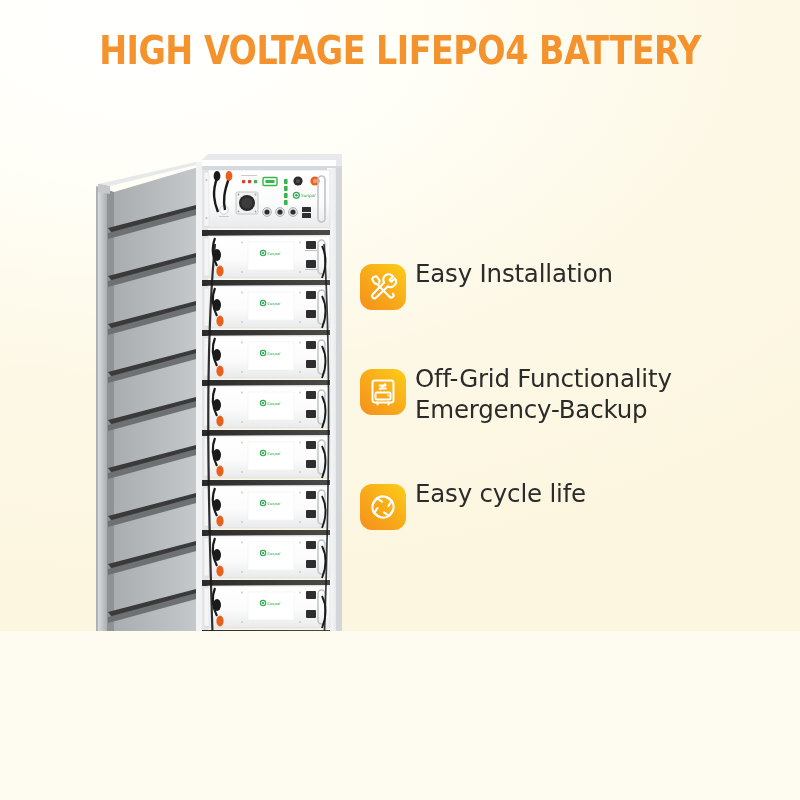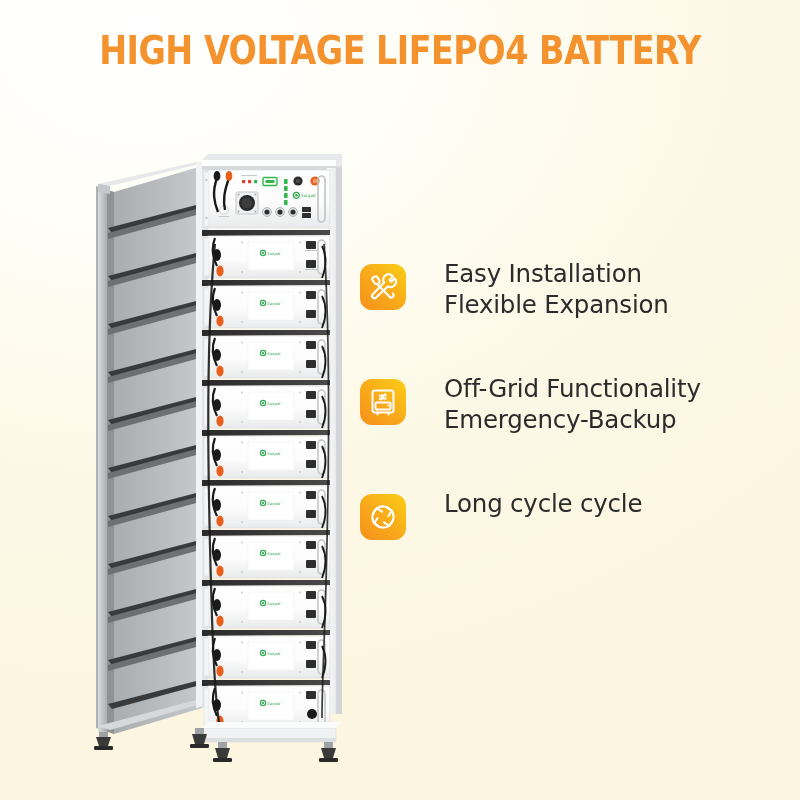--- a/index.html
+++ b/index.html
@@ -2,21 +2,21 @@
 <html><head>
 <meta charset="utf-8">
 <style>
   html,body{margin:0;padding:0;}
   body{
     width:800px;height:800px;overflow:hidden;
     font-family:"Liberation Sans", sans-serif;
     background:#FEFCF0;
   }
   #page{
-    position:relative;width:800px;height:800px;
+    position:relative;width:800px;height:631px;
     background:
       radial-gradient(120% 90% at 18% 4%, #FFFFFF 0%, #FFFEF7 28%, #FDF8E6 62%, #FCF6E0 100%);
     overflow:hidden;
   }
 
   
   .title{
     position:absolute;left:0;top:28px;width:800px;
     text-align:center;
     color:#F4922E;
@@ -31,21 +31,21 @@
 
   
   .features{position:absolute;left:360px;top:258px;width:380px;}
   .feature{display:flex;align-items:flex-start;margin-bottom:53px;}
   .badge{
     width:46px;height:46px;border-radius:12px;flex:0 0 46px;
     background:linear-gradient(42deg,#F5901C 0%,#F8A81A 45%,#FBCE16 100%);
     position:relative;margin-top:6px;
   }
   .badge svg{position:absolute;left:7px;top:7px;}
-  .ftext{margin-left:38px;color:#2B2B2B;font-size:24.5px;line-height:31px;
+  .ftext{margin-left:9px;color:#2B2B2B;font-size:24.5px;line-height:31px;
     letter-spacing:-0.2px;font-family:"DejaVu Sans", sans-serif;}
   .ftext div{white-space:nowrap;}
 
   
   #product{position:absolute;left:84px;top:148px;width:280px;height:625px;}
   #product svg{display:block;}
 </style>
 </head>
 <body>
 
@@ -482,21 +482,20 @@
           <g fill="none" stroke="#FFFFFF" stroke-width="2.1" stroke-linecap="round" stroke-linejoin="round">
             <path d="M6.5 6 L5 8.2 L7.6 12.2 L10.2 13.2 L22.5 25.8"></path>
             <path d="M6.5 6 L9.3 5.2 L12.6 9.4 L12.2 12.2"></path>
             <path d="M22.5 25.8 A2.3 2.3 0 0 0 25.9 22.6"></path>
             <path d="M26 5.6 L22.6 9 L24.4 10.8 L27.8 7.4 A5.3 5.3 0 0 1 21 15.3 L9.2 26.6 A2.4 2.4 0 0 1 5.8 23.2 L17.1 11.4 A5.3 5.3 0 0 1 26 5.6 Z"></path>
           </g>
         </svg>
       </div>
       <div class="ftext">
         <div>Easy Installation</div>
-        <div>Flexible Expansion</div>
       </div>
     </div>
 
     <div class="feature">
       <div class="badge">
         <svg width="32" height="32" viewBox="0 0 32 32">
           <g fill="none" stroke="#FFFFFF" stroke-width="2" stroke-linecap="round" stroke-linejoin="round">
             <rect x="5.5" y="4.5" width="21" height="22" rx="2.4"></rect>
             <rect x="8.5" y="16.5" width="15" height="7" rx="1.2"></rect>
             <circle cx="21" cy="19.4" r="0.95" fill="#FFFFFF" stroke="none"></circle>
@@ -523,18 +522,18 @@
             <path d="M25.6 11.2 A11 11 0 0 1 22.4 24.4"></path>
             <path d="M25.8 19.6 L22.1 24.9 L17 21.4"></path>
             <path d="M20.8 25.6 A11 11 0 0 1 7.6 22.4"></path>
             <path d="M12.4 25.8 L7.1 22.1 L10.6 17"></path>
             <path d="M6.4 20.8 A11 11 0 0 1 9.6 7.6"></path>
             <path d="M6.2 12.4 L9.9 7.1 L15 10.6"></path>
           </g>
         </svg>
       </div>
       <div class="ftext">
-        <div>Long cycle cycle</div>
+        <div>Easy cycle life</div>
       </div>
     </div>
 
   </div>
 </div>
 
 </body></html>

